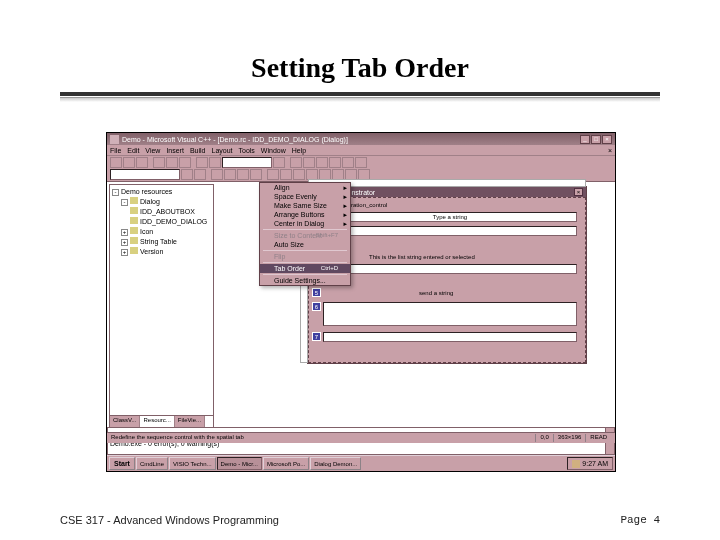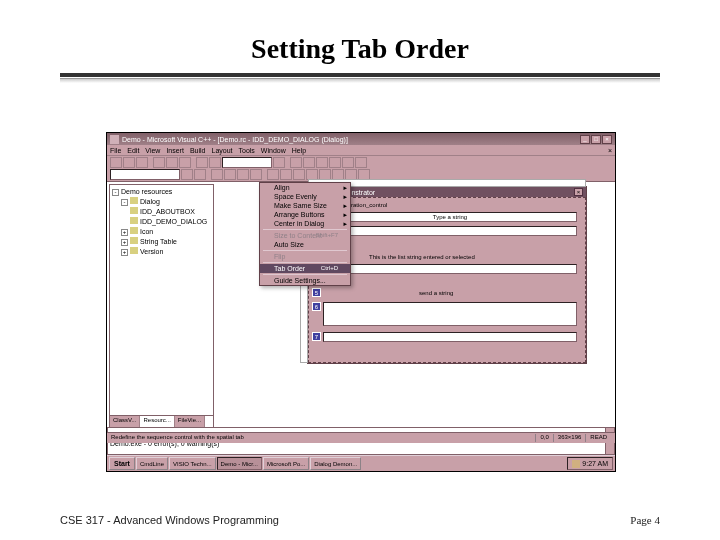--- a/index.html
+++ b/index.html
@@ -1,23 +1,23 @@
 <!DOCTYPE html>
 <html><head>
 <meta charset="utf-8">
 <style>
   * { box-sizing: border-box; margin: 0; padding: 0; }
   body { width: 720px; height: 540px; background: #fff; font-family: "Times New Roman", serif; position: relative; }
   
-  .slide-title { font-size: 28px; font-weight: bold; text-align: center; padding-top: 33px; }
+  .slide-title { font-size: 28px; font-weight: bold; text-align: center; padding-top: 52px; }
   .title-underline { margin: 8px 60px 0 60px; border-top: 4px solid #333; border-bottom: 1px solid #999; height: 6px; }
   .title-underline2 { margin: 0 60px; height: 4px; background: linear-gradient(#ccc,#fff); }
   
   .footer-left { position: absolute; bottom: 14px; left: 60px; font-family: Arial,sans-serif; font-size: 11px; color: #222; }
-  .footer-right { position: absolute; bottom: 14px; right: 60px; font-family: Liberation Serif, serif; font-size: 11px; color: #222; }
+  .footer-right { position: absolute; bottom: 14px; right: 60px; font-family: Liberation Mono, monospace; font-size: 11px; color: #222; }
   
   .screenshot { position: absolute; left: 106px; top: 132px; width: 510px; height: 340px; background: #c8a0a8; border: 1px solid #000; font-family: "MS Sans Serif", Tahoma, sans-serif; font-size: 7px; color: #000; }
   
   .vs-titlebar { height: 12px; background: linear-gradient(#806068,#a08088); color: #fff; display: flex; align-items: center; padding: 0 3px; }
   .vs-titlebar .appicon { width: 9px; height: 9px; background: #d0b0b8; margin-right: 3px; }
   .vs-titlebar .title-text { flex: 1; font-size: 7px; }
   .vs-titlebar .winbtns { display: flex; gap: 1px; }
   .vs-titlebar .winbtn { width: 10px; height: 9px; background: #c8a0a8; border: 1px solid #604048; font-size: 6px; text-align: center; line-height: 7px; }
   
   .vs-menubar { height: 11px; background: #c8a0a8; display: flex; align-items: center; padding: 0 3px; gap: 6px; border-bottom: 1px solid #a08088; }

